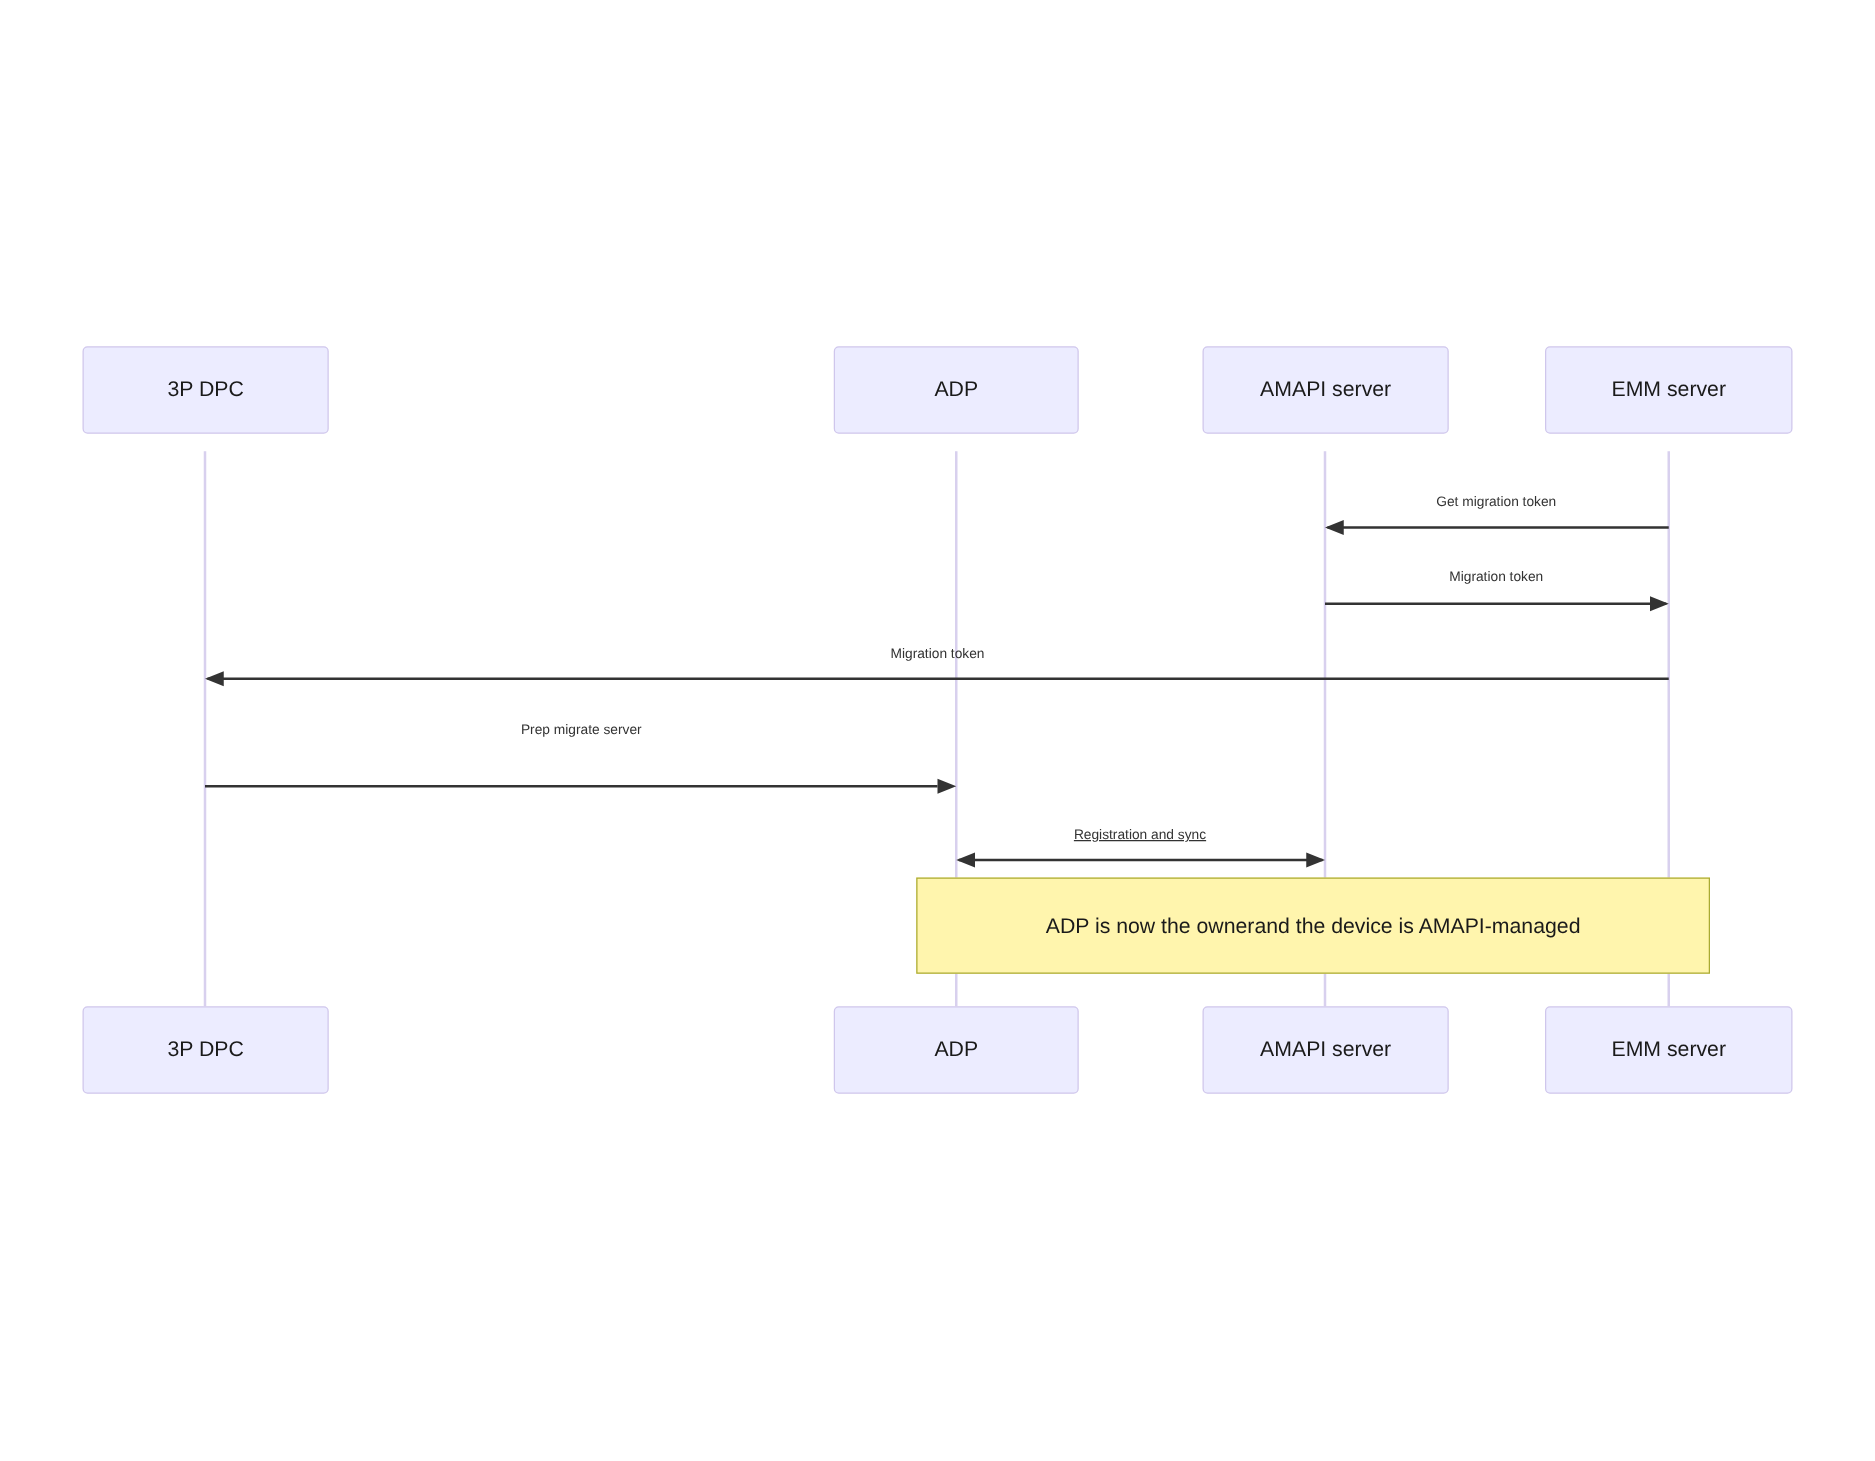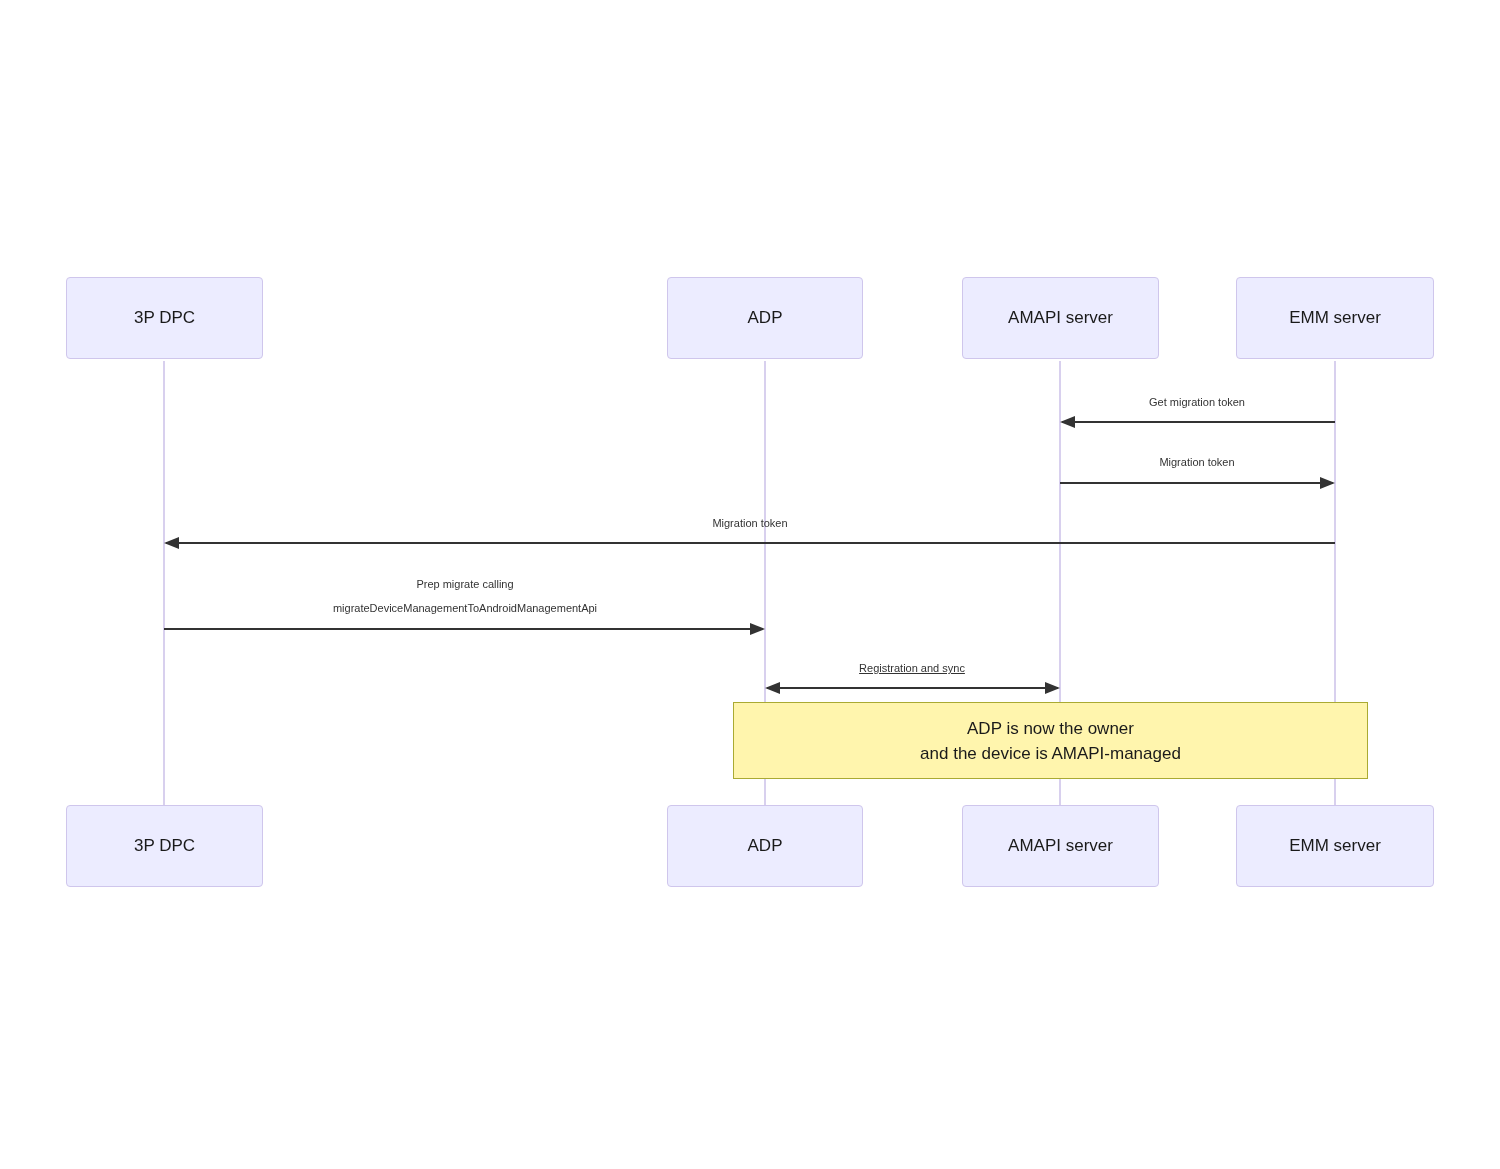--- a/index.html
+++ b/index.html
@@ -17,21 +17,21 @@
   }
   .lifeline {
     position: absolute;
     top: 361px;
     height: 444px;
     width: 2px;
     background: #d8d0ee;
   }
   .actor {
     position: absolute;
-    height: 82px;
+    height: 70px;
     background: #ececff;
     border: 1px solid #cfc6ec;
     border-radius: 4px;
     display: flex;
     align-items: center;
     justify-content: center;
     font-size: 17px;
     color: #1a1a1a;
     box-sizing: border-box;
   }
@@ -68,21 +68,21 @@
   .note {
     position: absolute;
     left: 733px;
     top: 702px;
     width: 635px;
     height: 77px;
     background: #fff5ad;
     border: 1px solid #aaaa33;
     box-sizing: border-box;
     display: flex;
-    flex-direction: column;
+    flex-direction: row;
     align-items: center;
     justify-content: center;
     font-size: 17px;
     color: #1a1a1a;
     line-height: 25px;
     text-align: center;
   }
 </style>
 </head>
 <body>
@@ -113,22 +113,21 @@
 
   <div class="msg-label" style="left:1197px;top:450px;">Migration token</div>
   <div class="msg-line" style="left:1060px;top:482px;width:273px;"></div>
   <div class="arrowhead right" style="left:1320px;top:477px;"></div>
 
   <div class="msg-label" style="left:750px;top:511px;">Migration token</div>
   <div class="msg-line" style="left:166px;top:542px;width:1169px;"></div>
   <div class="arrowhead left" style="left:164px;top:537px;"></div>
 
   <div class="msg-label" style="left:465px;top:572px;">
-    <span>Prep migrate calling</span><br>
-    <span>migrateDeviceManagementToAndroidManagementApi</span>
+    <span>Prep migrate server</span><br>
   </div>
   <div class="msg-line" style="left:164px;top:628px;width:586px;"></div>
   <div class="arrowhead right" style="left:750px;top:623px;"></div>
 
   <div class="msg-label" style="left:912px;top:656px;text-decoration:underline;">Registration and sync</div>
   <div class="msg-line" style="left:767px;top:687px;width:291px;"></div>
   <div class="arrowhead left" style="left:765px;top:682px;"></div>
   <div class="arrowhead right" style="left:1045px;top:682px;"></div>
 
   <div class="note">

